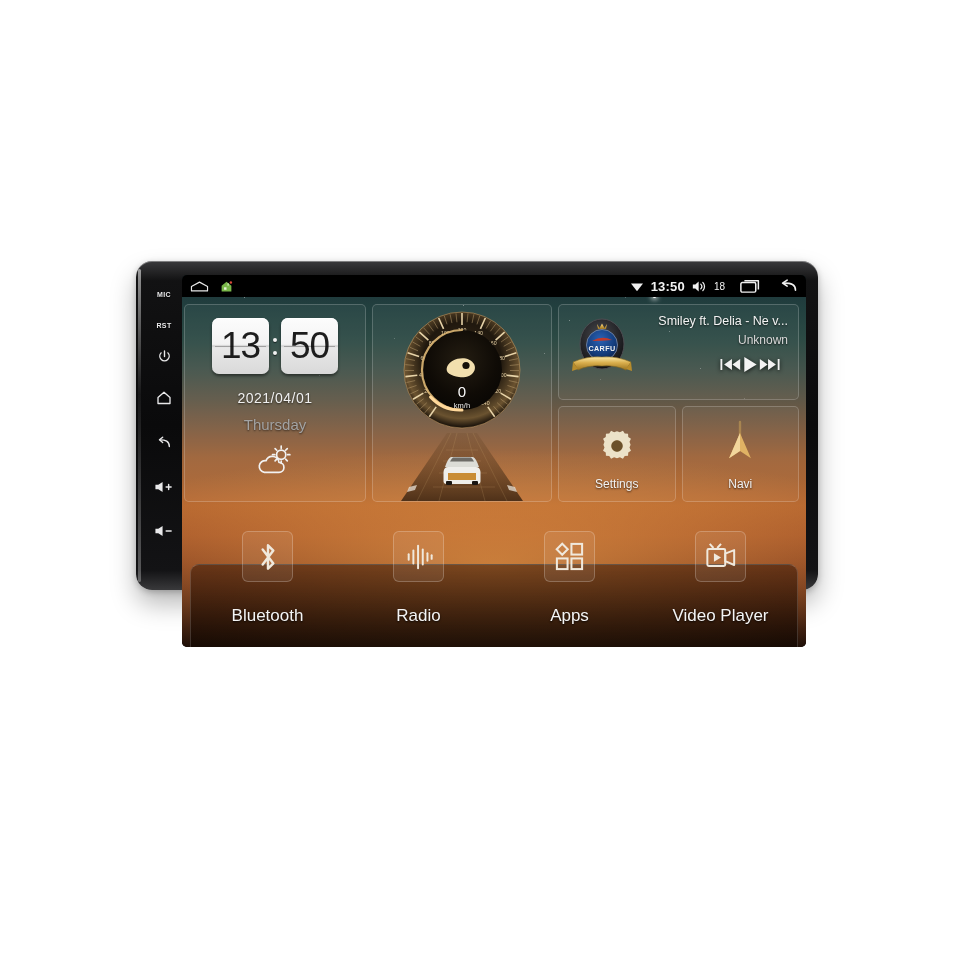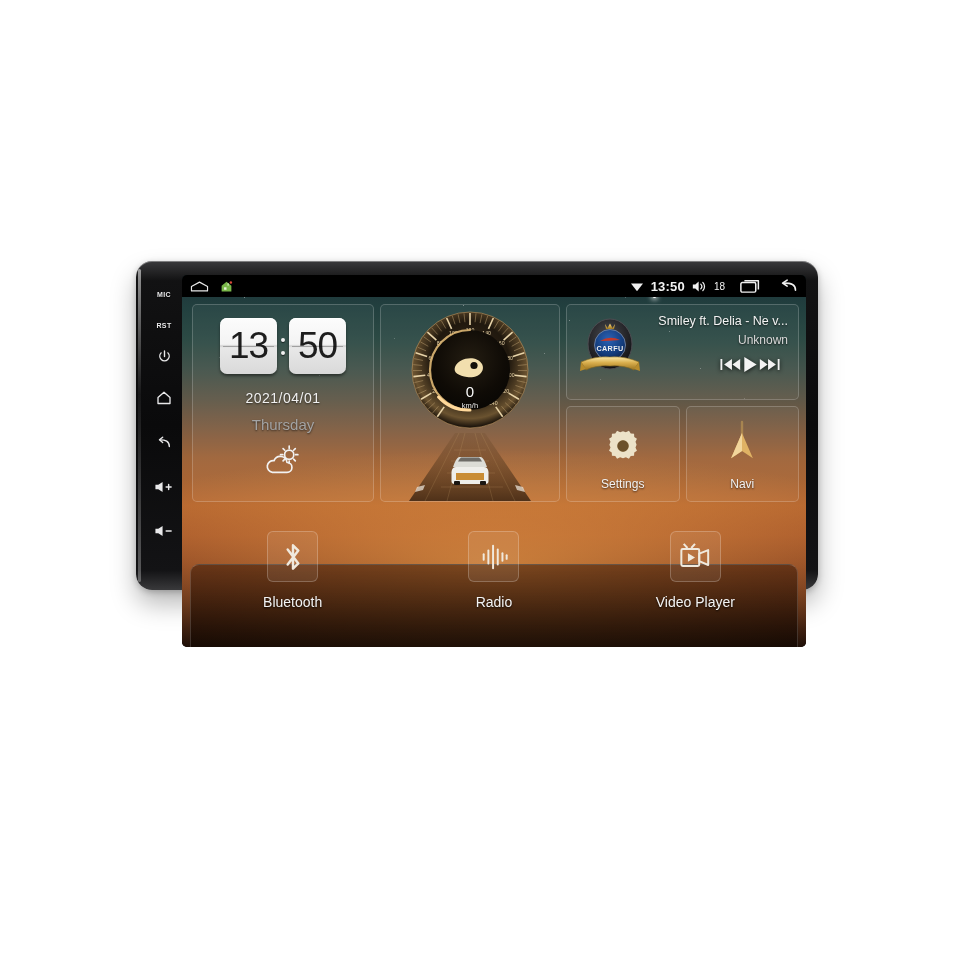--- a/index.html
+++ b/index.html
@@ -96,21 +96,21 @@
   }
   #statusbar .sb-left{display:flex;align-items:center;gap:11px;}
   #statusbar .sb-right{display:flex;align-items:center;gap:7px;margin-left:auto;}
   .sb-time{font-size:13px;font-weight:bold;letter-spacing:.2px;}
   .sb-vol-num{font-size:10px;}
   .sb-ico{display:flex;align-items:center;}
 
   
   #home{
     position:absolute;left:0;top:22px;right:0;bottom:0;
-    padding:7px 7px 0 10px;
+    padding:7px 7px 0 2px;
     box-sizing:border-box;
   }
 
   
   #widget-row{
     display:flex;gap:6px;height:198px;
   }
   .panel{
     border:1px solid rgba(255,255,255,.20);
     border-radius:5px;
@@ -173,21 +173,21 @@
   #dock-items{
     position:relative;display:flex;height:100%;align-items:flex-start;padding-top:14px;box-sizing:border-box;
   }
   .dock-item{flex:1;display:flex;flex-direction:column;align-items:center;cursor:pointer;}
   .dock-ico-box{
     width:49px;height:49px;border-radius:6px;
     border:1px solid rgba(255,255,255,.22);
     background:rgba(255,255,255,.07);
     display:flex;align-items:center;justify-content:center;
   }
-  .dock-label{margin-top:12px;font-size:14px;color:#f4f4f4;text-shadow:0 1px 2px rgba(0,0,0,.8);}
+  .dock-label{margin-top:24px;font-size:17px;color:#f4f4f4;text-shadow:0 1px 2px rgba(0,0,0,.8);}
 </style>
 </head>
 <body>
 
 <div id="device">
 
   <div id="bezel-left">
 
     <div class="hw-btn" style="margin-bottom:24px;margin-top:10px;">
       <span class="hw-label">MIC</span>
@@ -578,20 +578,33 @@
                     <path d="M15 4 v24"></path>
                   <path d="M20 8 v16"></path>
                     <path d="M25 12 v8"></path>
                     <path d="M29.5 14 v4"></path>
                 </g>
               </svg>
             </div>
             <div class="dock-label">Radio</div>
           </div>
 
+          <div class="dock-item">
+            <div class="dock-ico-box">
+              <svg width="31" height="31" viewBox="0 0 32 32">
+                <g stroke="#f0e9dd" stroke-width="2.1" fill="none">
+                  <path d="M8.5 2.8 L14.2 8.5 L8.5 14.2 L2.8 8.5 Z"></path>
+                  <rect x="18" y="3" width="11" height="11"></rect>
+                  <rect x="3" y="18" width="11" height="11"></rect>
+                  <rect x="18" y="18" width="11" height="11"></rect>
+                </g>
+              </svg>
+            </div>
+            <div class="dock-label">Apps</div>
+          </div>
 
           <div class="dock-item">
             <div class="dock-ico-box">
               <svg width="32" height="29" viewBox="0 0 34 30">
                 <g stroke="#f0e9dd" stroke-width="2.1" fill="none" stroke-linejoin="round">
                   <path d="M5 1.5 L9 6"></path>
                     <path d="M17 1.5 L13 6"></path>
                   <rect x="2.5" y="7" width="19" height="18" rx="1.5"></rect>
                   <path d="M21.5 12 L31 8.2 V24 L21.5 20 Z"></path>
                 </g>

